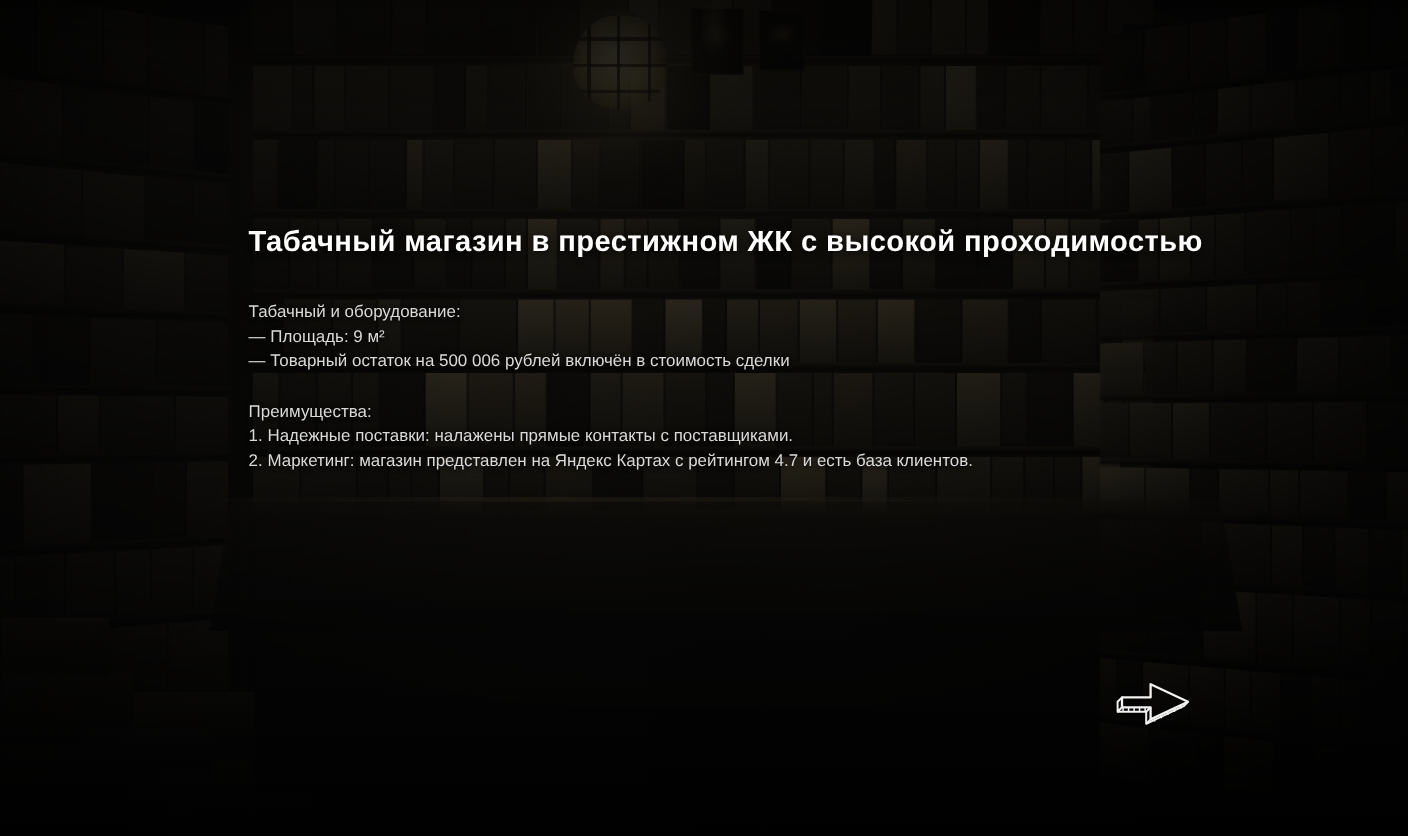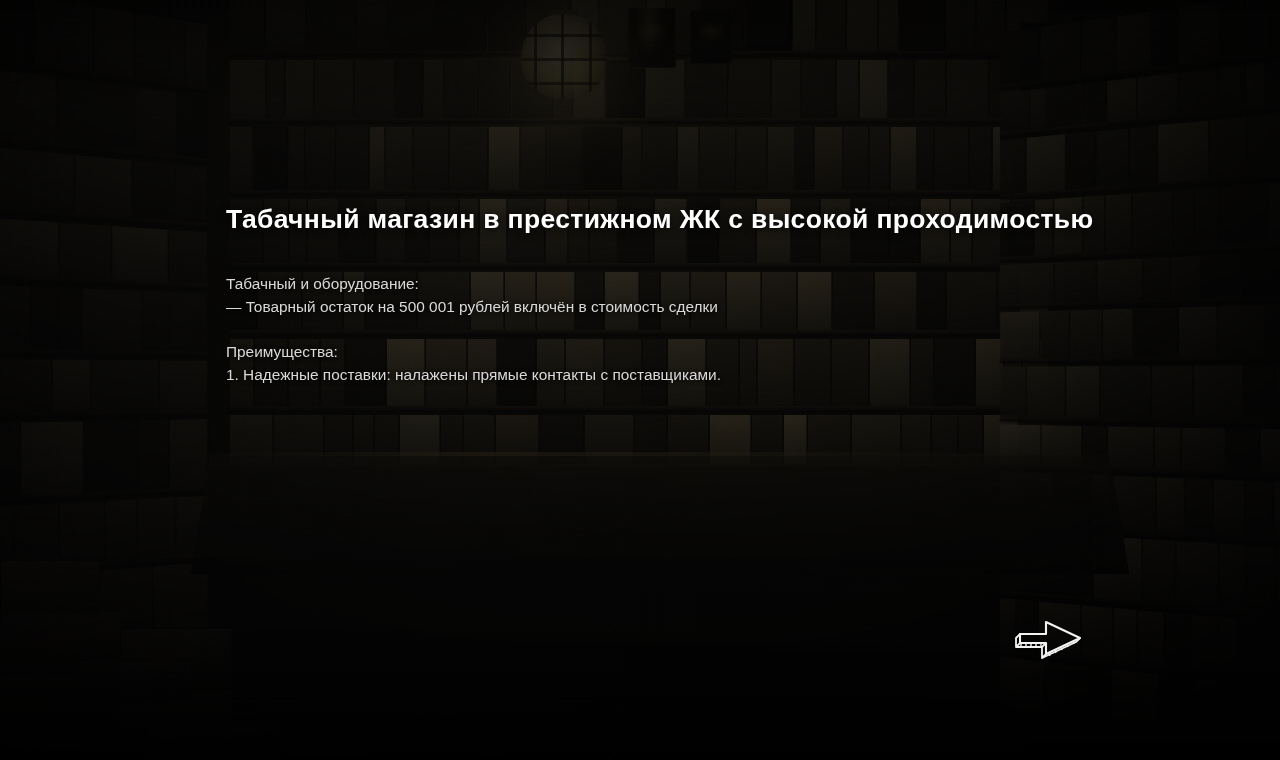--- a/index.html
+++ b/index.html
@@ -741,24 +741,26 @@
 
   <div class="content">
 
 
     <h1 class="headline">Табачный магазин в престижном ЖК с высокой проходимостью</h1>
 
     <div class="body">
       <div class="gap"></div>
       <div class="gap"></div>
       <p>Табачный и оборудование:</p>
-      <p>— Товарный остаток на 500 001 рублей включён в стоимость сделки</p>
+      <p>— Площадь: 9 м²</p>
+      <p>— Товарный остаток на 500 006 рублей включён в стоимость сделки</p>
       <div class="gap"></div>
       <p>Преимущества:</p>
       <p>1. Надежные поставки: налажены прямые контакты с поставщиками.</p>
+      <p>2. Маркетинг: магазин представлен на Яндекс Картах с рейтингом 4.7 и есть база клиентов.</p>
     </div>
 
     <div class="arrow">
       <svg viewBox="0 0 84 48" width="84" height="48" aria-hidden="true">
 
         <path d="M12 22 L38 22 L38 10 L72 26 L38 42 L38 31 L12 31 Z" fill="none" stroke="#f2f2f2" stroke-width="2.1" stroke-linejoin="round" stroke-linecap="round"></path>
 
         <path d="M12 22 L8 26 L8 35 L12 31 Z" fill="none" stroke="#f2f2f2" stroke-width="1.8" stroke-linejoin="round"></path>
         <path d="M8 35 L34 35 L38 31" fill="none" stroke="#f2f2f2" stroke-width="1.8" stroke-linejoin="round"></path>
         <path d="M34 35 L34 46 L68 30 L72 26" fill="none" stroke="#f2f2f2" stroke-width="1.8" stroke-linejoin="round"></path>

